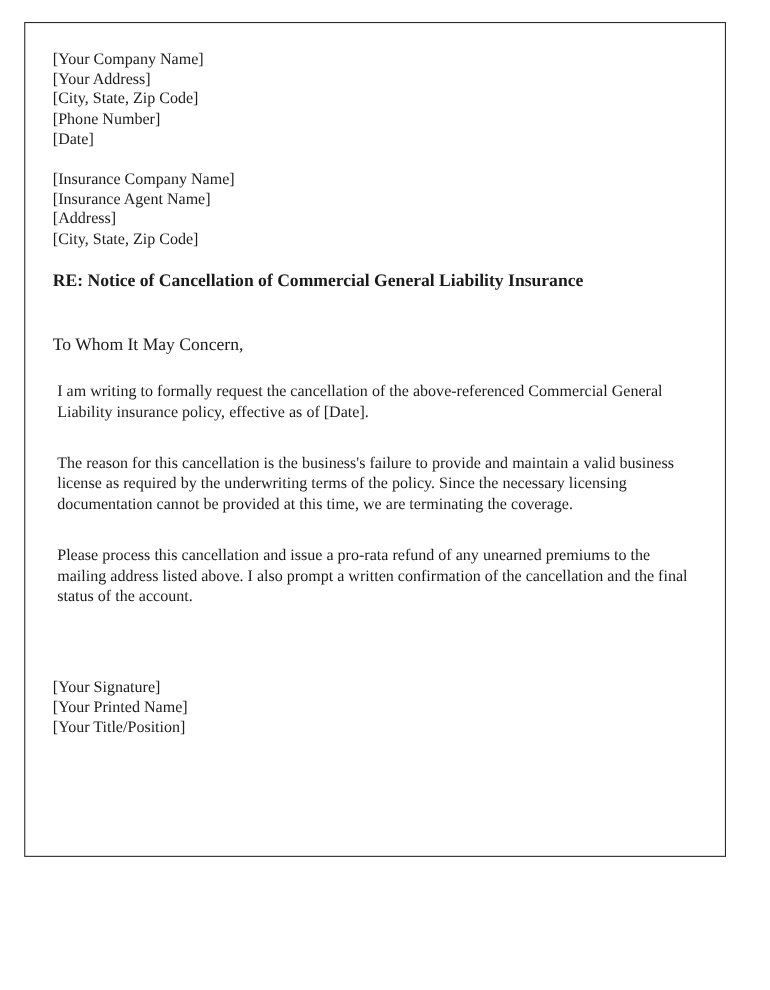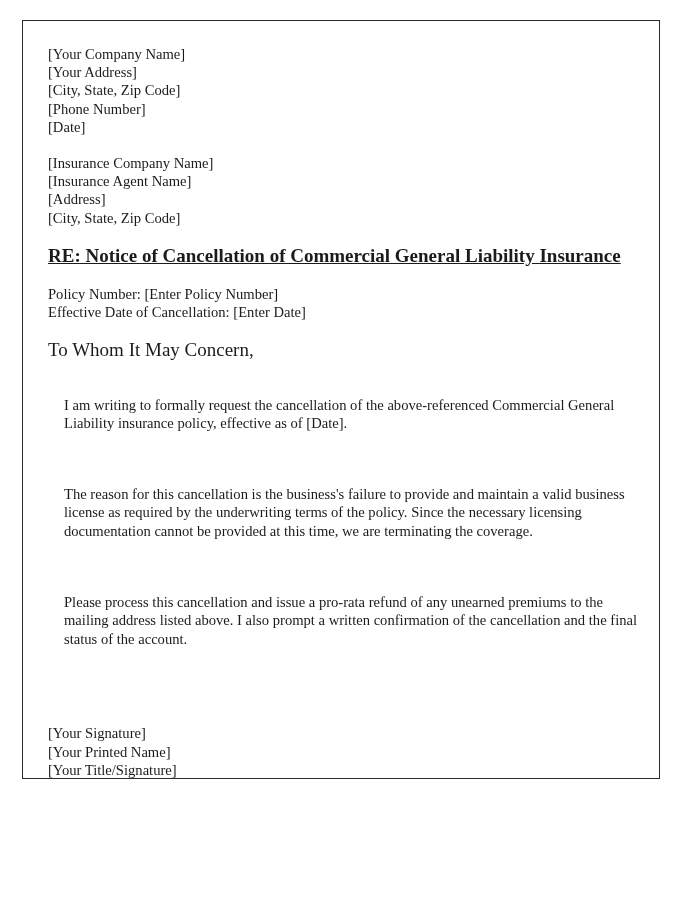--- a/index.html
+++ b/index.html
@@ -31,40 +31,39 @@
     box-sizing: border-box;
   }
 
   .block {
     font-size: 14.6px;
     line-height: 18.2px;
     white-space: pre-line;
   }
 
   .line {
-    font-size: 19px;
+    font-size: 16px;
     line-height: 18.2px;
   }
 
   .spacer-sm { height: 18px; }
   .spacer-md { height: 20px; }
 
   .subject {
-    font-size: 19px;
+    font-size: 16px;
     line-height: 18.2px;
     font-weight: bold;
-    text-decoration: underline;
   }
 
   .para {
     font-size: 14.6px;
     line-height: 18.6px;
     width: 581px;
     text-align: left;
-    margin: 16px;
+    margin: 4px;
   }
 </style>
 </head>
 <body>
 
 <div class="page">
   <div class="letter">
 
     <div class="block">[Your Company Name]
 [Your Address]
@@ -78,22 +77,20 @@
 [Insurance Agent Name]
 [Address]
 [City, State, Zip Code]</div>
 
     <div class="spacer-md"></div>
 
     <div class="subject">RE: Notice of Cancellation of Commercial General Liability Insurance</div>
 
     <div class="spacer-md"></div>
 
-    <div class="block">Policy Number: [Enter Policy Number]
-Effective Date of Cancellation: [Enter Date]</div>
 
     <div class="spacer-md"></div>
 
     <div class="line">To Whom It May Concern,</div>
 
     <div class="spacer-md"></div>
 
     <p class="para">I am writing to formally request the cancellation of the above-referenced Commercial General Liability insurance policy, effective as of [Date].</p>
 
     <div class="spacer-md"></div>
@@ -107,16 +104,16 @@
     <div class="spacer-md"></div>
 
 
     <div class="spacer-md"></div>
 
 
     <div class="spacer-md"></div>
 
     <div class="block">[Your Signature]
 [Your Printed Name]
-[Your Title/Signature]</div>
+[Your Title/Position]</div>
 
   </div>
 </div>
 
 </body></html>

